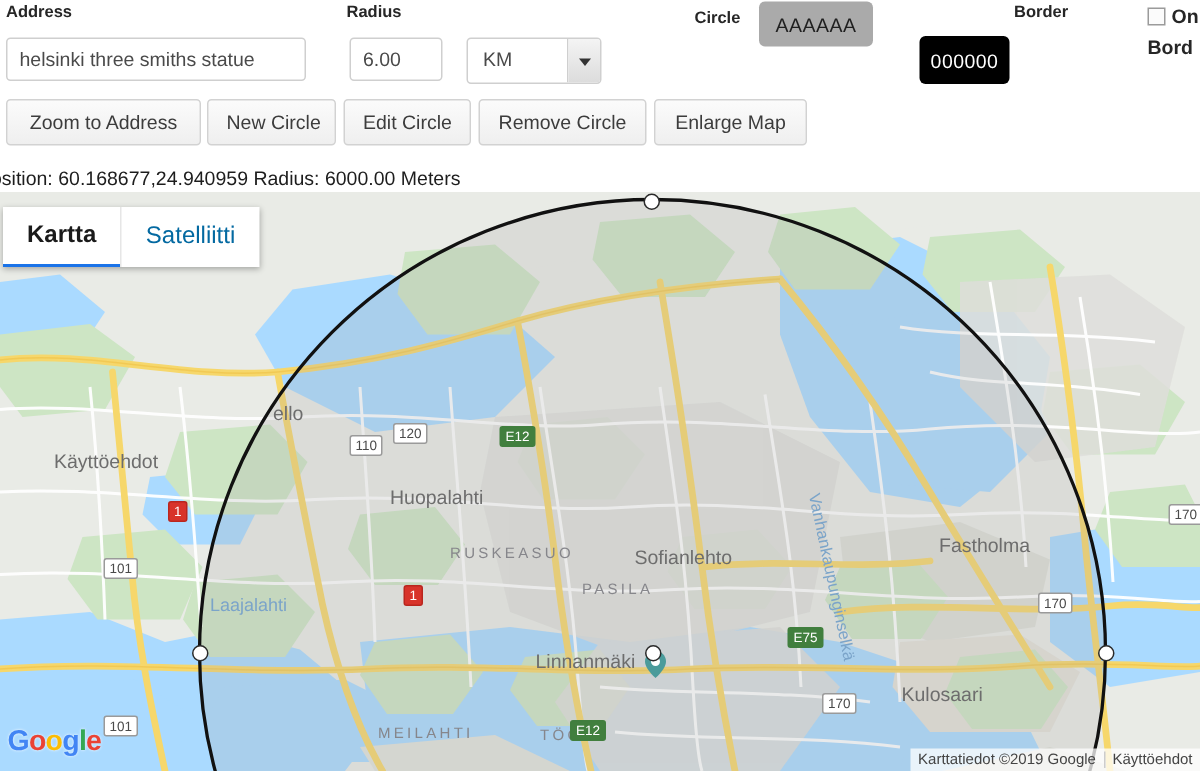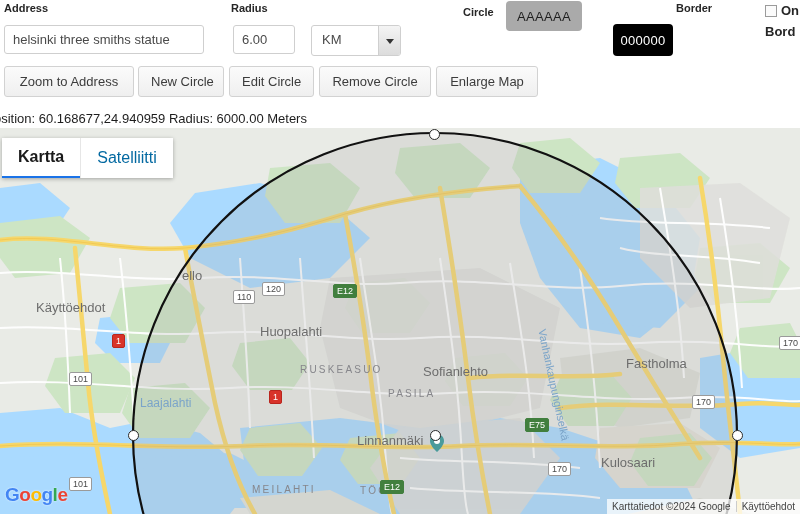--- a/index.html
+++ b/index.html
@@ -390,17 +390,17 @@
           </svg></div>
         <div class="handle" style="left: 429px; top: 1px;"></div>
         <div class="handle" style="left: 128px; top: 302px;"></div>
         <div class="handle" style="left: 732px; top: 302px;"></div>
         <div class="center-dot" style="left: 430px; top: 302px;"></div>
       </div>
 
     <div class="glogo"><span>G</span><span>o</span><span>o</span><span>g</span><span>l</span><span>e</span></div>
 
     <div class="attrib">
-      <span>Karttatiedot ©2024 Google</span>
+      <span>Karttatiedot ©2019 Google</span>
       <span>Käyttöehdot</span>
     </div>
   </div>
 </div>
 
 </body></html>

